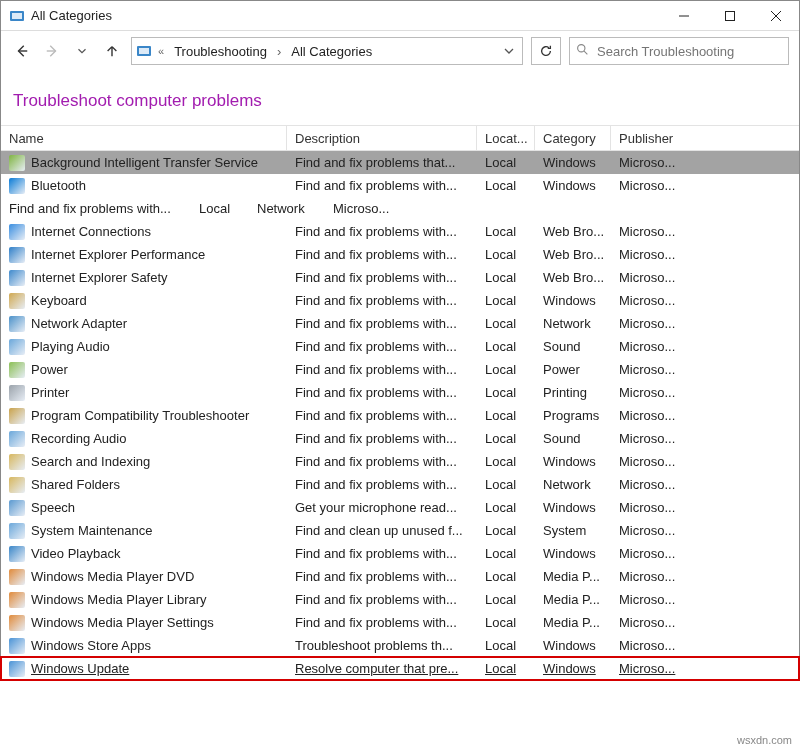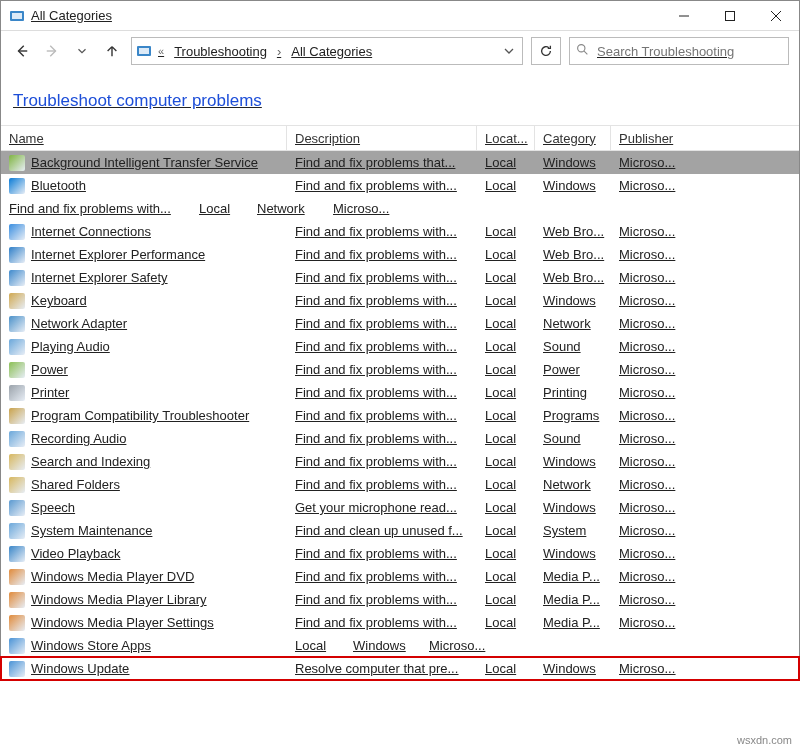--- a/index.html
+++ b/index.html
@@ -4,21 +4,21 @@
 <style>
   * { box-sizing: border-box; }
   html, body {
     margin: 0; padding: 0;
     font-family: "Segoe UI", Arial, sans-serif;
     font-size: 13px;
     color: #222;
     background: #fff;
     width: 800px;
   }
-  .window { width: 800px; border: 1px solid #888; background: #fff; text-decoration: underline; }
+  .window { width: 800px; border: 1px solid #888; background: #fff; }
   .titlebar {
     display: flex; align-items: center; height: 30px;
     border-bottom: 1px solid #ddd; padding: 0 0 0 8px;
   }
   .titlebar .tb-icon { width: 16px; height: 16px; margin-right: 6px; }
   .titlebar .tb-title { flex: 0 0 auto; font-size: 13px; }
   .titlebar .spacer { flex: 1; }
   .tb-btn {
     width: 46px; height: 30px; display: flex; align-items: center; justify-content: center;
     color: #222;
@@ -45,21 +45,21 @@
     width: 30px; height: 28px; border:1px solid #bbb; display:flex; align-items:center; justify-content:center;
   }
   .search-box {
     width: 220px; height: 28px; border:1px solid #bbb; display:flex; align-items:center; padding:0 6px; gap:6px;
     color:#777;
   }
   .search-box input {
     border:none; outline:none; font-size:13px; width: 100%; color:#222;
   }
   .heading {
-    color:#1d4ed8; font-size: 17px; padding: 20px 12px 14px 12px;
+    color:#a21caf; font-size: 17px; padding: 20px 12px 14px 12px;
   }
   .grid-header {
     display:flex; border-top:1px solid #e3e3e3; border-bottom:1px solid #e3e3e3;
     font-size:13px; color:#333; height: 26px; align-items:flex-end;
   }
   .col { overflow:hidden; white-space:nowrap; text-overflow:ellipsis; padding: 0 8px; }
   .c-name { width: 286px; border-right:1px solid #e3e3e3; height:100%; display:flex; align-items:center; }
   .c-desc { width: 190px; border-right:1px solid #e3e3e3; height:100%; display:flex; align-items:center; }
   .c-loc  { width: 58px;  border-right:1px solid #e3e3e3; height:100%; display:flex; align-items:center; }
   .c-cat  { width: 76px;  border-right:1px solid #e3e3e3; height:100%; display:flex; align-items:center; }
@@ -392,20 +392,21 @@
         <div class="col c-desc">Find and fix problems with...</div>
         <div class="col c-loc">Local</div>
         <div class="col c-cat">Media P...</div>
         <div class="col c-pub">Microso...</div>
       </div>
       <div class="row">
         <div class="col c-name">
           <span class="ricon"><span class="pix" style="background:linear-gradient(135deg,#4a93d6,#e8eef6)"></span></span>
           <span>Windows Store Apps</span>
         </div>
+        <div class="col c-desc">Troubleshoot problems th...</div>
         <div class="col c-loc">Local</div>
         <div class="col c-cat">Windows</div>
         <div class="col c-pub">Microso...</div>
       </div>
       <div class="row highlight">
         <div class="col c-name">
           <span class="ricon"><span class="pix" style="background:linear-gradient(135deg,#4a93d6,#e8eef6)"></span></span>
           <span>Windows Update</span>
         </div>
         <div class="col c-desc">Resolve computer that pre...</div>

